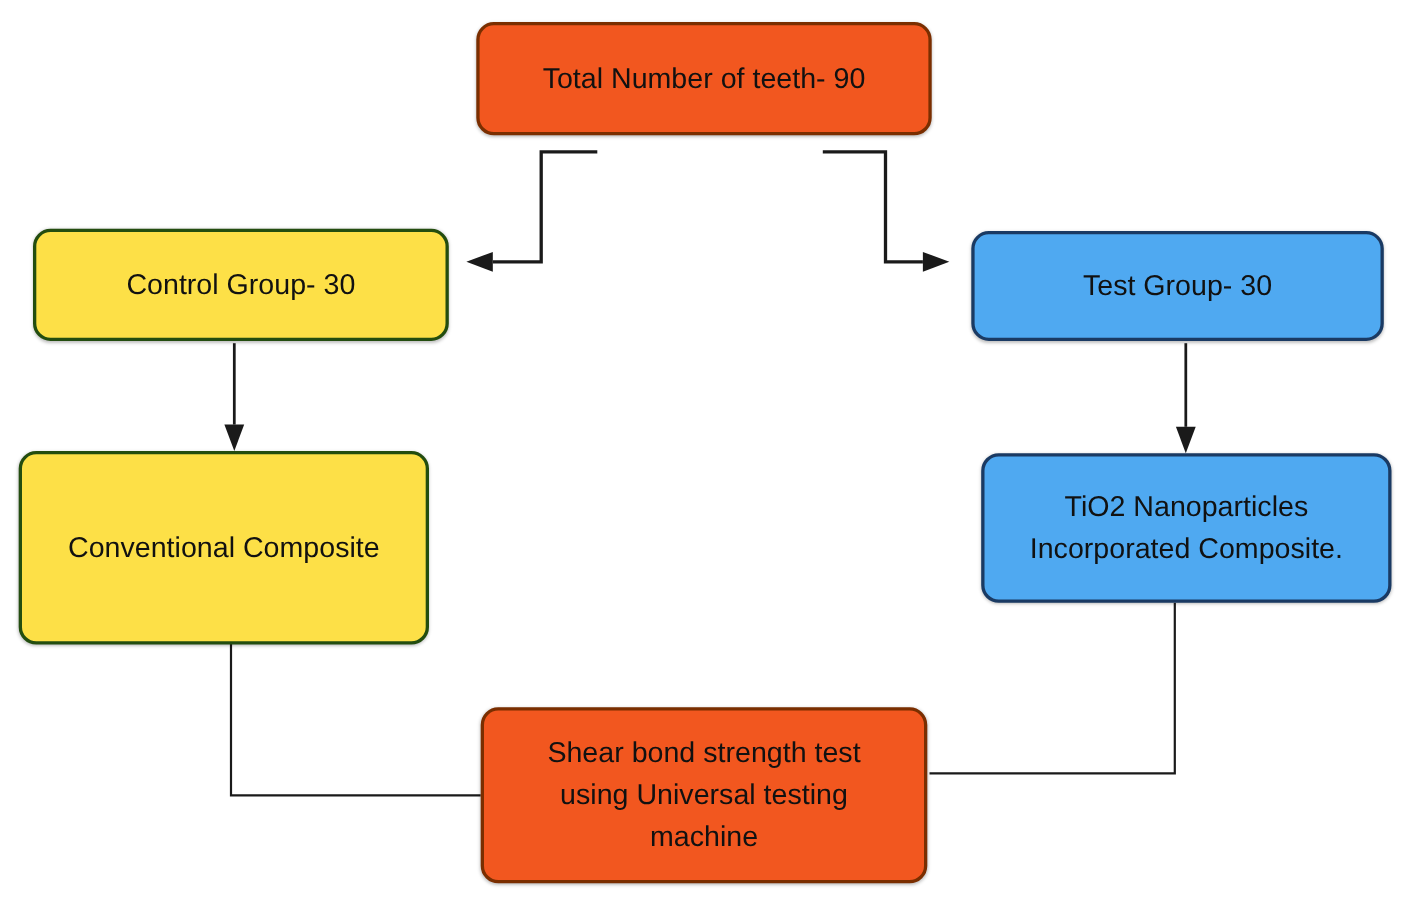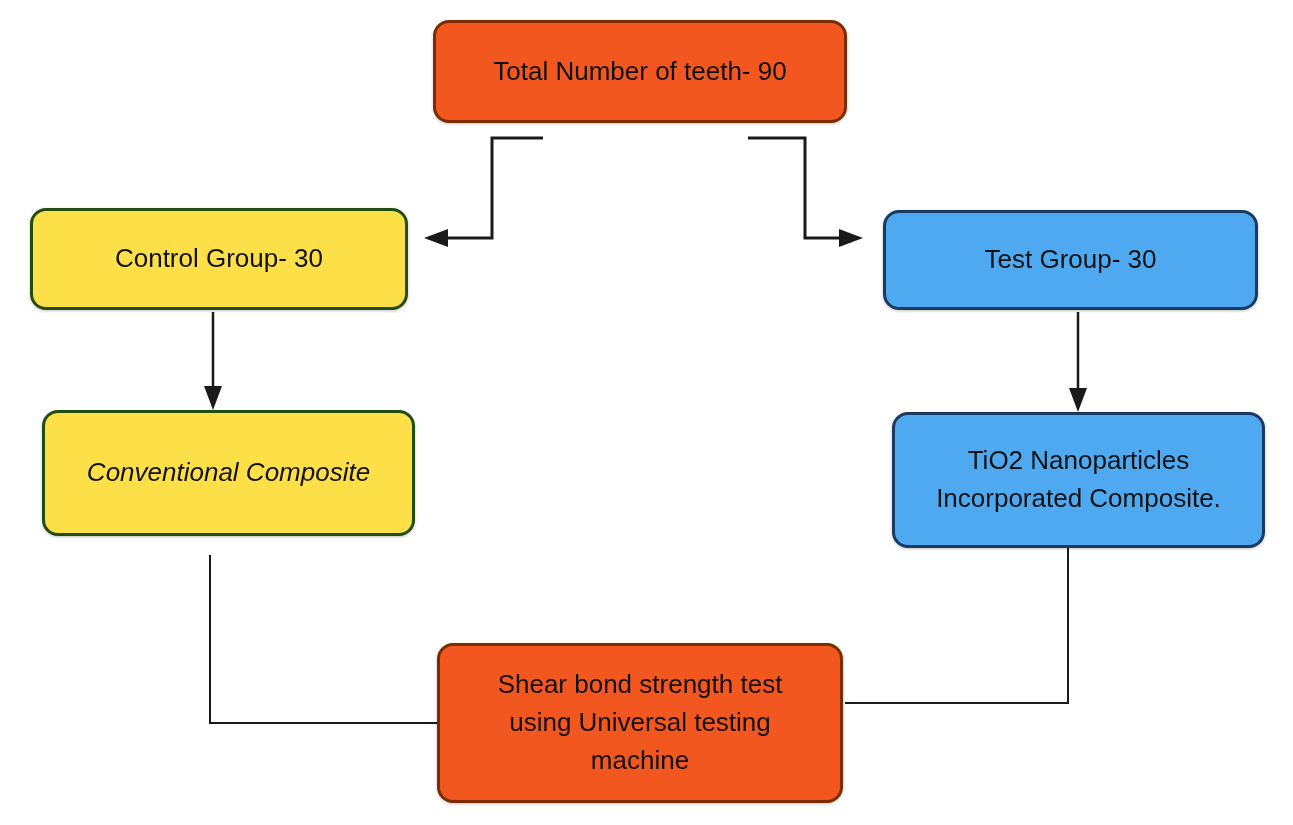--- a/index.html
+++ b/index.html
@@ -44,21 +44,21 @@
     background: #fde047;
     border: 3px solid #234D0F;
   }
   .node.blue {
     background: #4FA9F1;
     border: 3px solid #1A3A63;
   }
   .node-total        { left: 433px; top: 20px;  width: 414px; height: 103px; }
   .node-control      { left: 30px;  top: 208px; width: 378px; height: 102px; }
   .node-test         { left: 883px; top: 210px; width: 375px; height: 100px; }
-  .node-conventional { left: 42px;  top: 410px; width: 373px; height: 126px; font-style: italic; }
+  .node-conventional { left: 17px;  top: 410px; width: 373px; height: 176px; }
   .node-tio2         { left: 892px; top: 412px; width: 373px; height: 136px; padding: 0 18px; }
   .node-shear        { left: 437px; top: 643px; width: 406px; height: 160px; padding: 12px 45px; align-items: center; }
 </style>
 </head>
 <body>
 
 <div class="canvas">
 
   <svg class="connector-layer" viewBox="0 0 1293 825" xmlns="http://www.w3.org/2000/svg">
 

